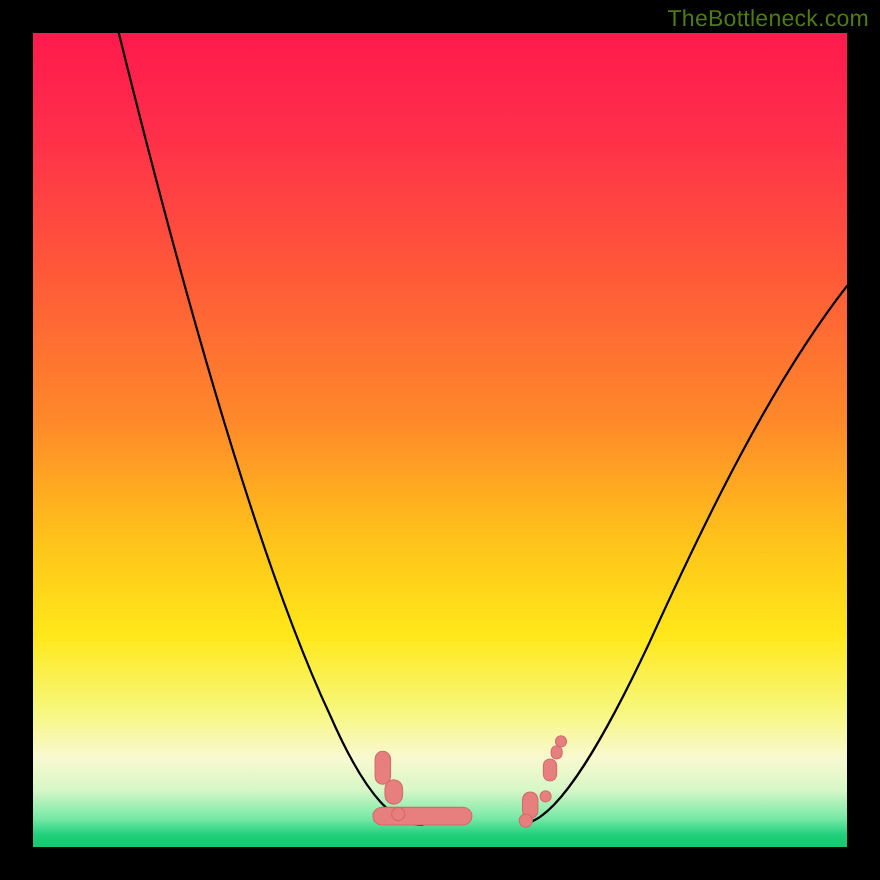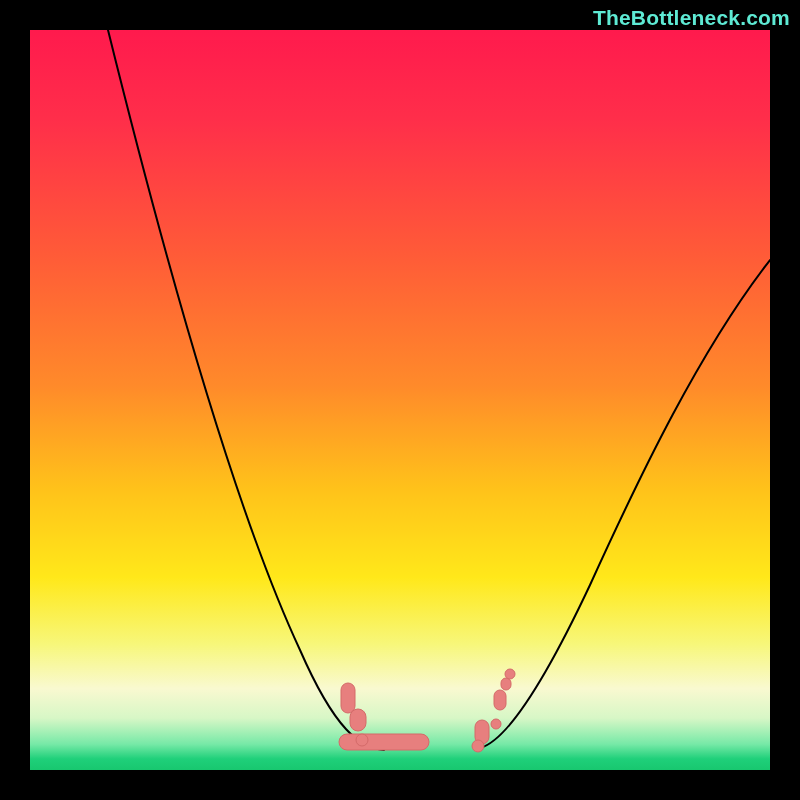--- a/index.html
+++ b/index.html
@@ -22,23 +22,23 @@
     top: 30px;
     left: 30px;
     width: 740px;
     height: 740px;
     overflow: hidden;
   }
   .attribution {
     position: absolute;
     top: 6px;
     right: 10px;
-    color: #5eead4;
+    color: #4d7c0f;
     font-size: 21px;
-    font-weight: 700;
+    font-weight: 400;
     letter-spacing: 0.2px;
     margin-left: 40px;
   }
   svg { display: block; }
 </style>
 </head>
 <body>
 
 <div class="frame">
 

